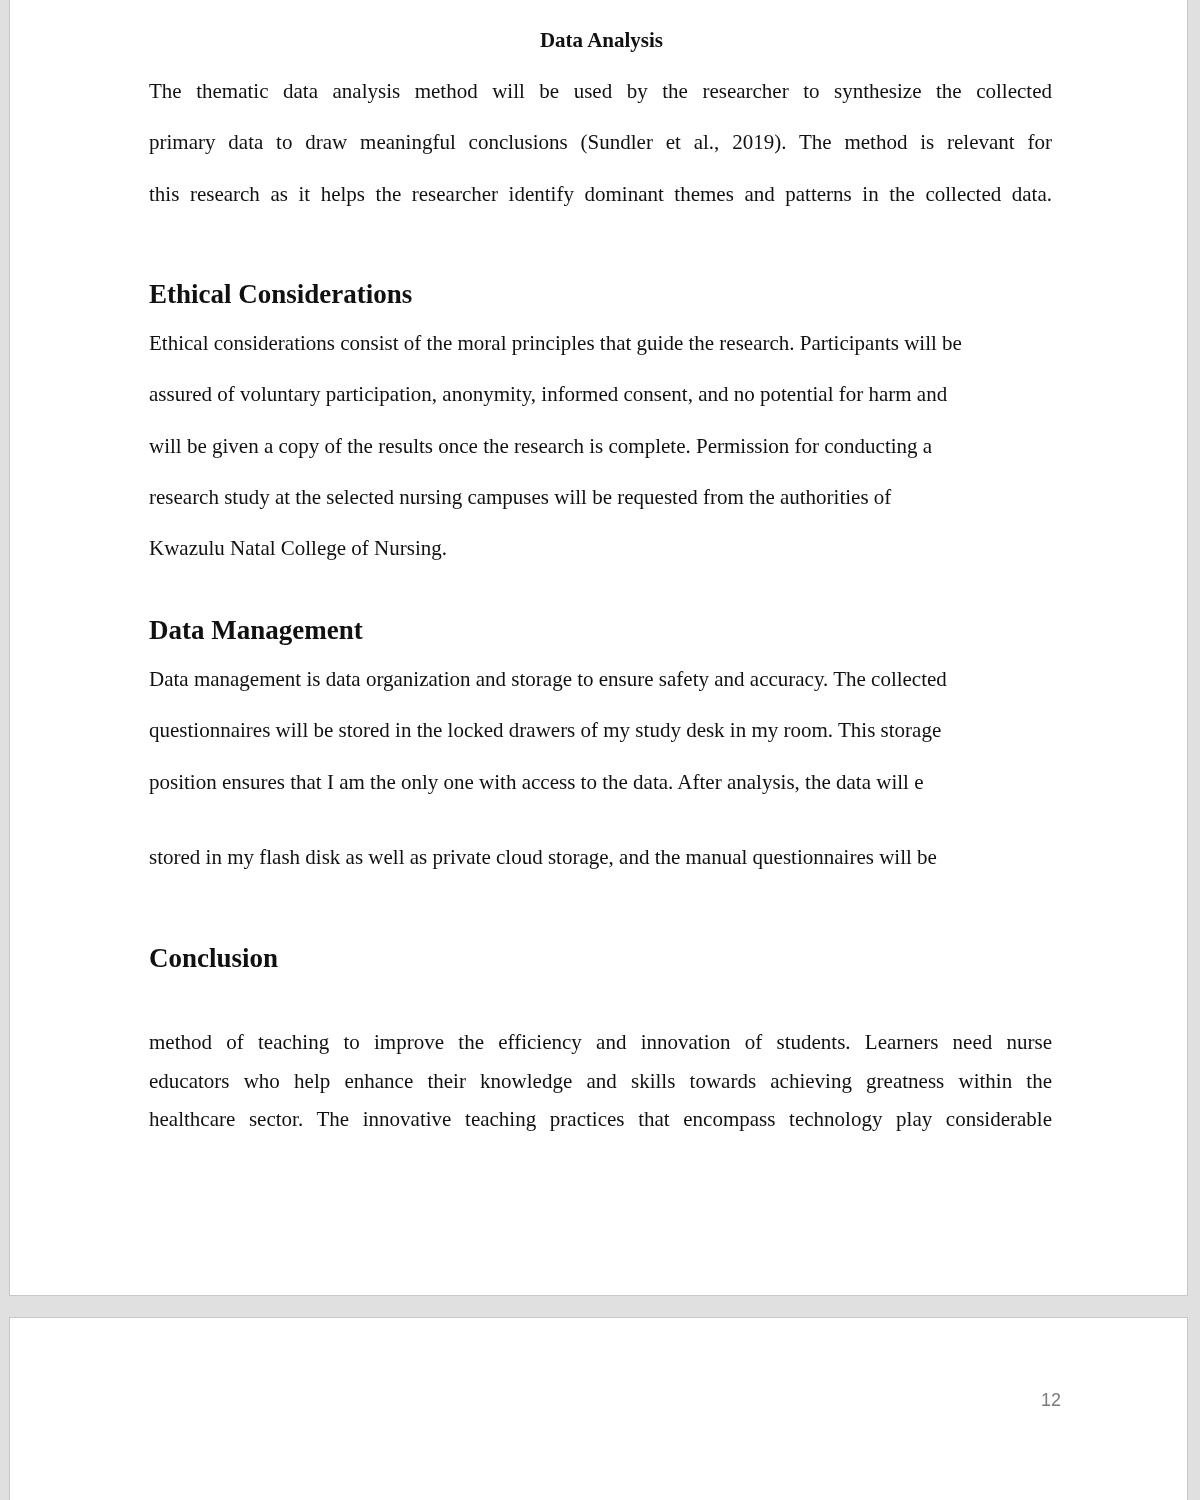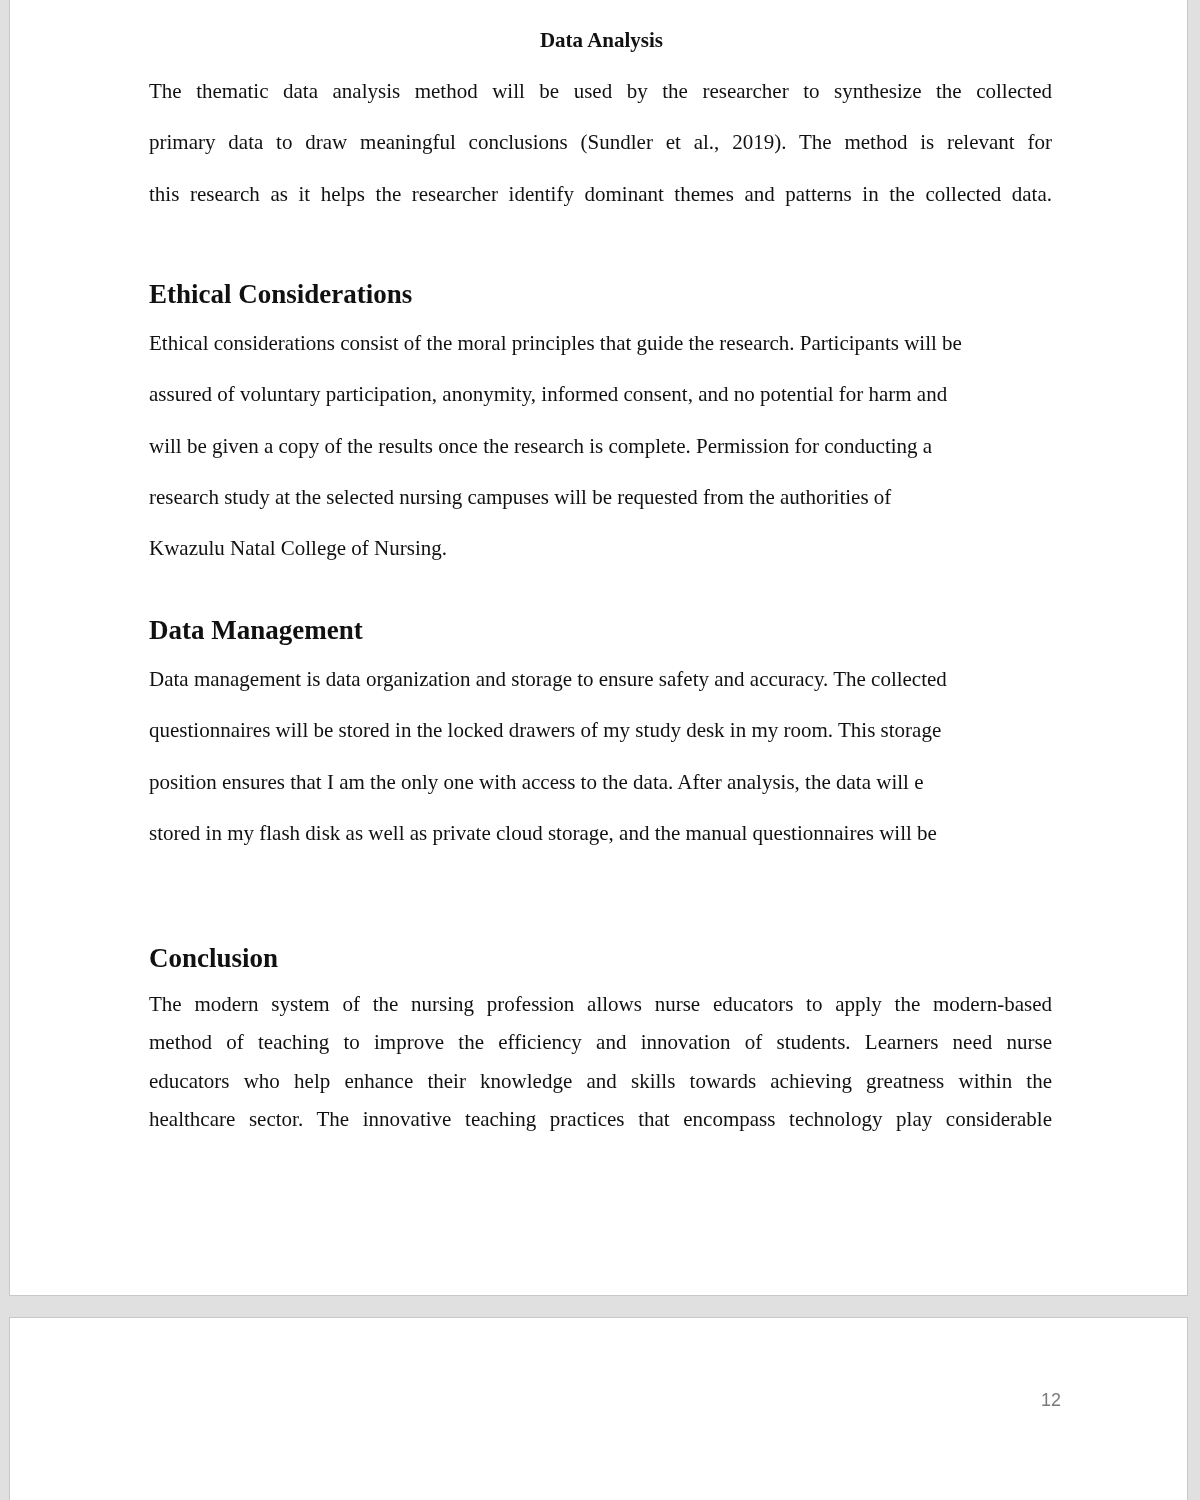--- a/index.html
+++ b/index.html
@@ -55,24 +55,23 @@
   <div class="line" style="top:383px;">assured of voluntary participation, anonymity, informed consent, and no potential for harm and</div>
   <div class="line" style="top:332px;">Ethical considerations consist of the moral principles that guide the research. Participants will be</div>
   <div class="line" style="top:435px;">will be given a copy of the results once the research is complete. Permission for conducting a</div>
   <div class="line" style="top:486px;">research study at the selected nursing campuses will be requested from the authorities of</div>
   <div class="line" style="top:537px;">Kwazulu Natal College of Nursing.</div>
 
   <div class="heading" style="top:616px;">Data Management</div>
   <div class="line" style="top:668px;">Data management is data organization and storage to ensure safety and accuracy. The collected</div>
   <div class="line" style="top:719px;">questionnaires will be stored in the locked drawers of my study desk in my room. This storage</div>
   <div class="line" style="top:771px;">position ensures that I am the only one with access to the data. After analysis, the data will e</div>
-  <div class="line" style="top:822px;font-family:Liberation Serif, serif;">stored in my flash disk as well as private cloud storage, and the manual questionnaires will be</div>
+  <div class="line" style="top:846px;font-family:Liberation Serif, serif;">stored in my flash disk as well as private cloud storage, and the manual questionnaires will be</div>
 
   <div class="heading" style="top:944px;">Conclusion</div>
-  <div class="line justify" style="top:993px;">The modern system of the nursing profession allows nurse educators to apply the modern-based</div>
   <div class="line justify" style="top:1031px;">method of teaching to improve the efficiency and innovation of students. Learners need nurse</div>
   <div class="line justify" style="top:1070px;">educators who help enhance their knowledge and skills towards achieving greatness within the</div>
   <div class="line justify" style="top:1108px;">healthcare sector. The innovative teaching practices that encompass technology play considerable</div>
 </div>
 
 <div class="page" id="page2">
   <div class="page-number">12</div>
 </div>
 
 </body></html>

